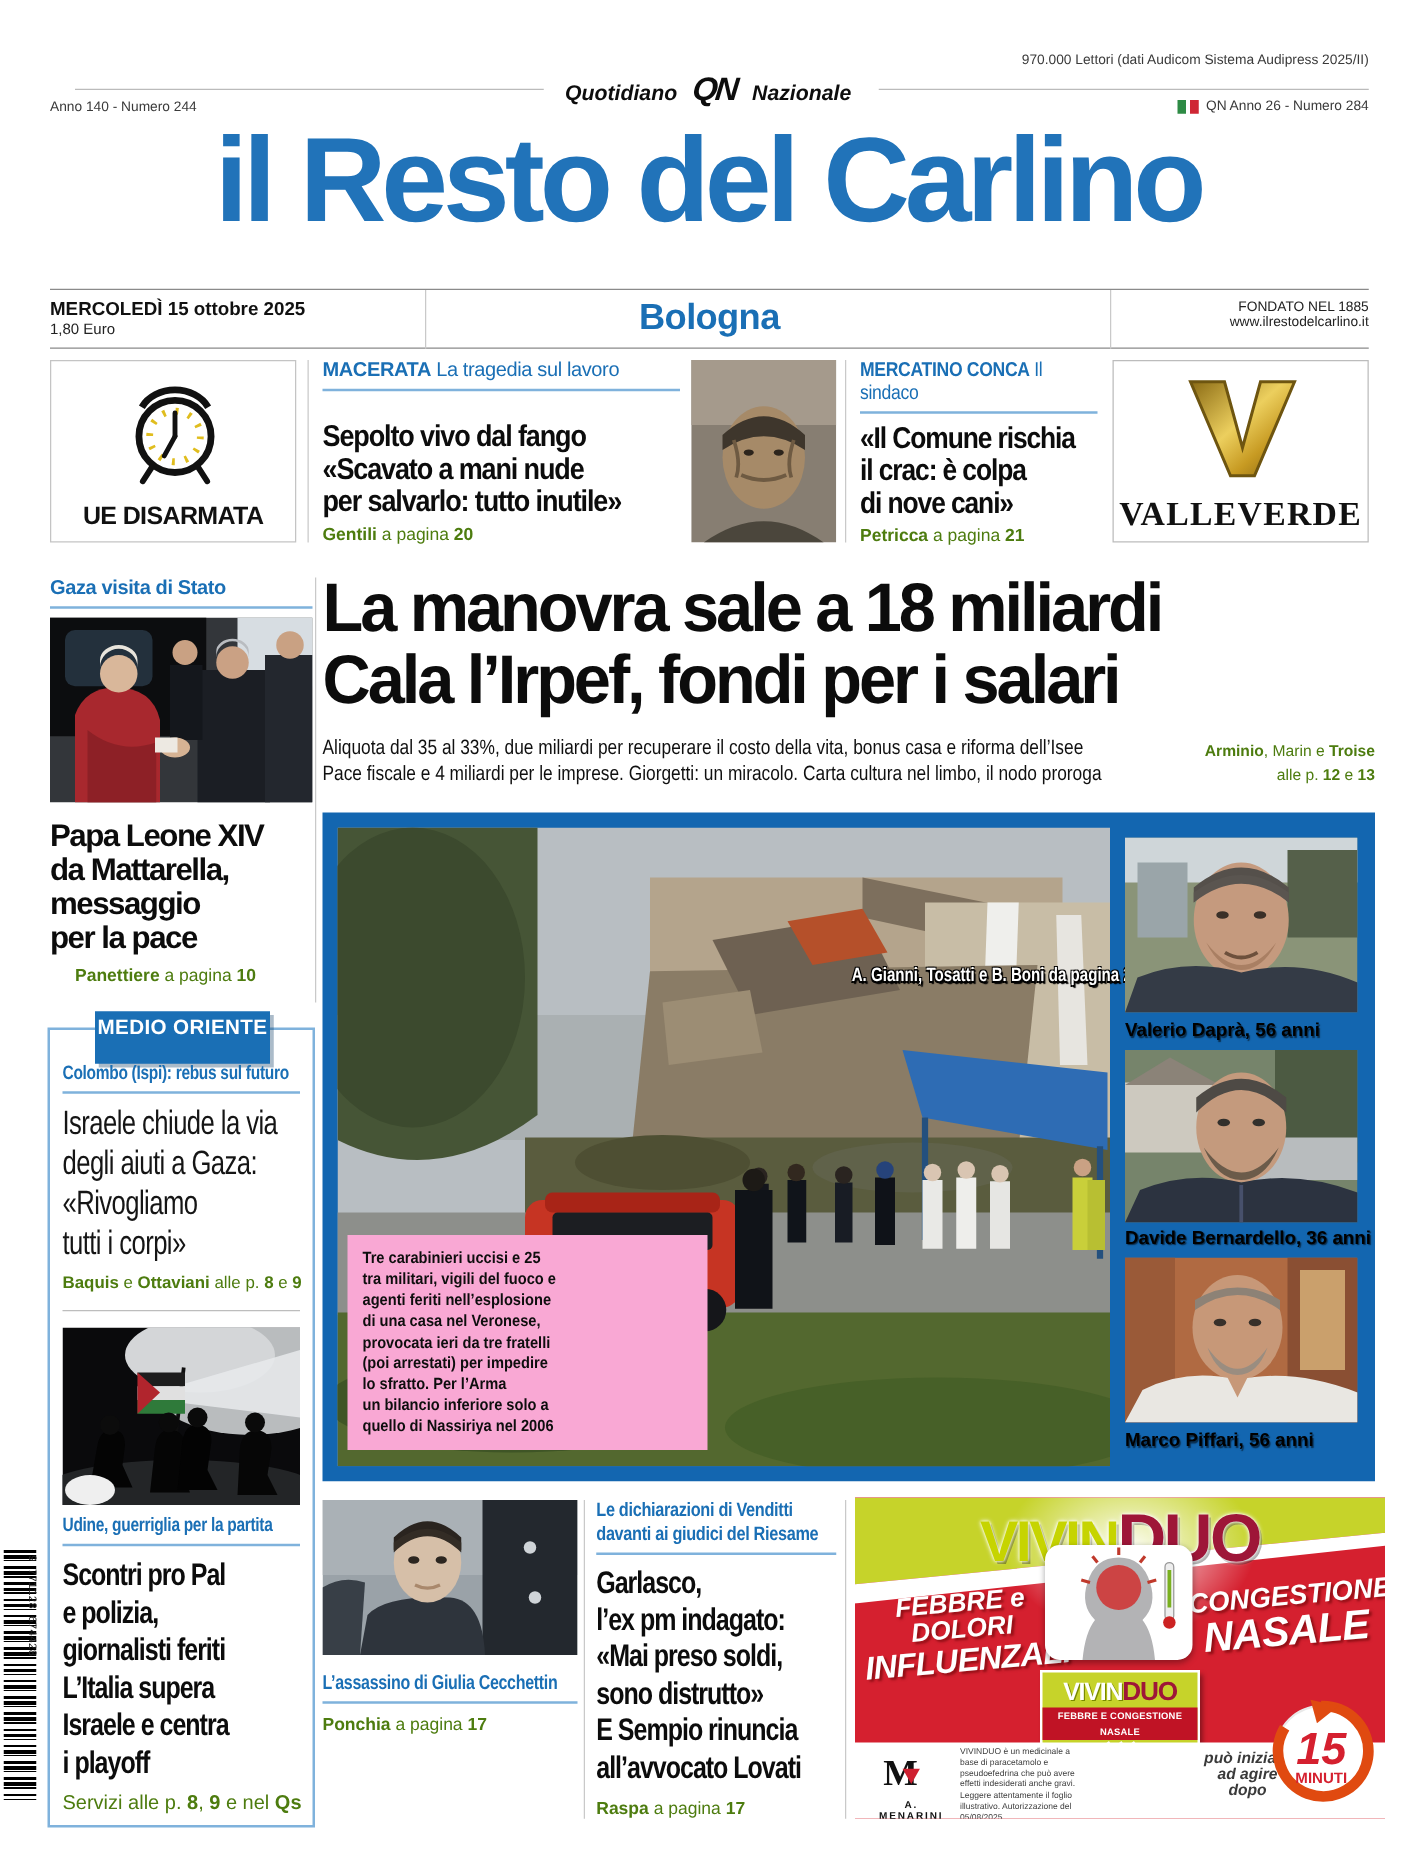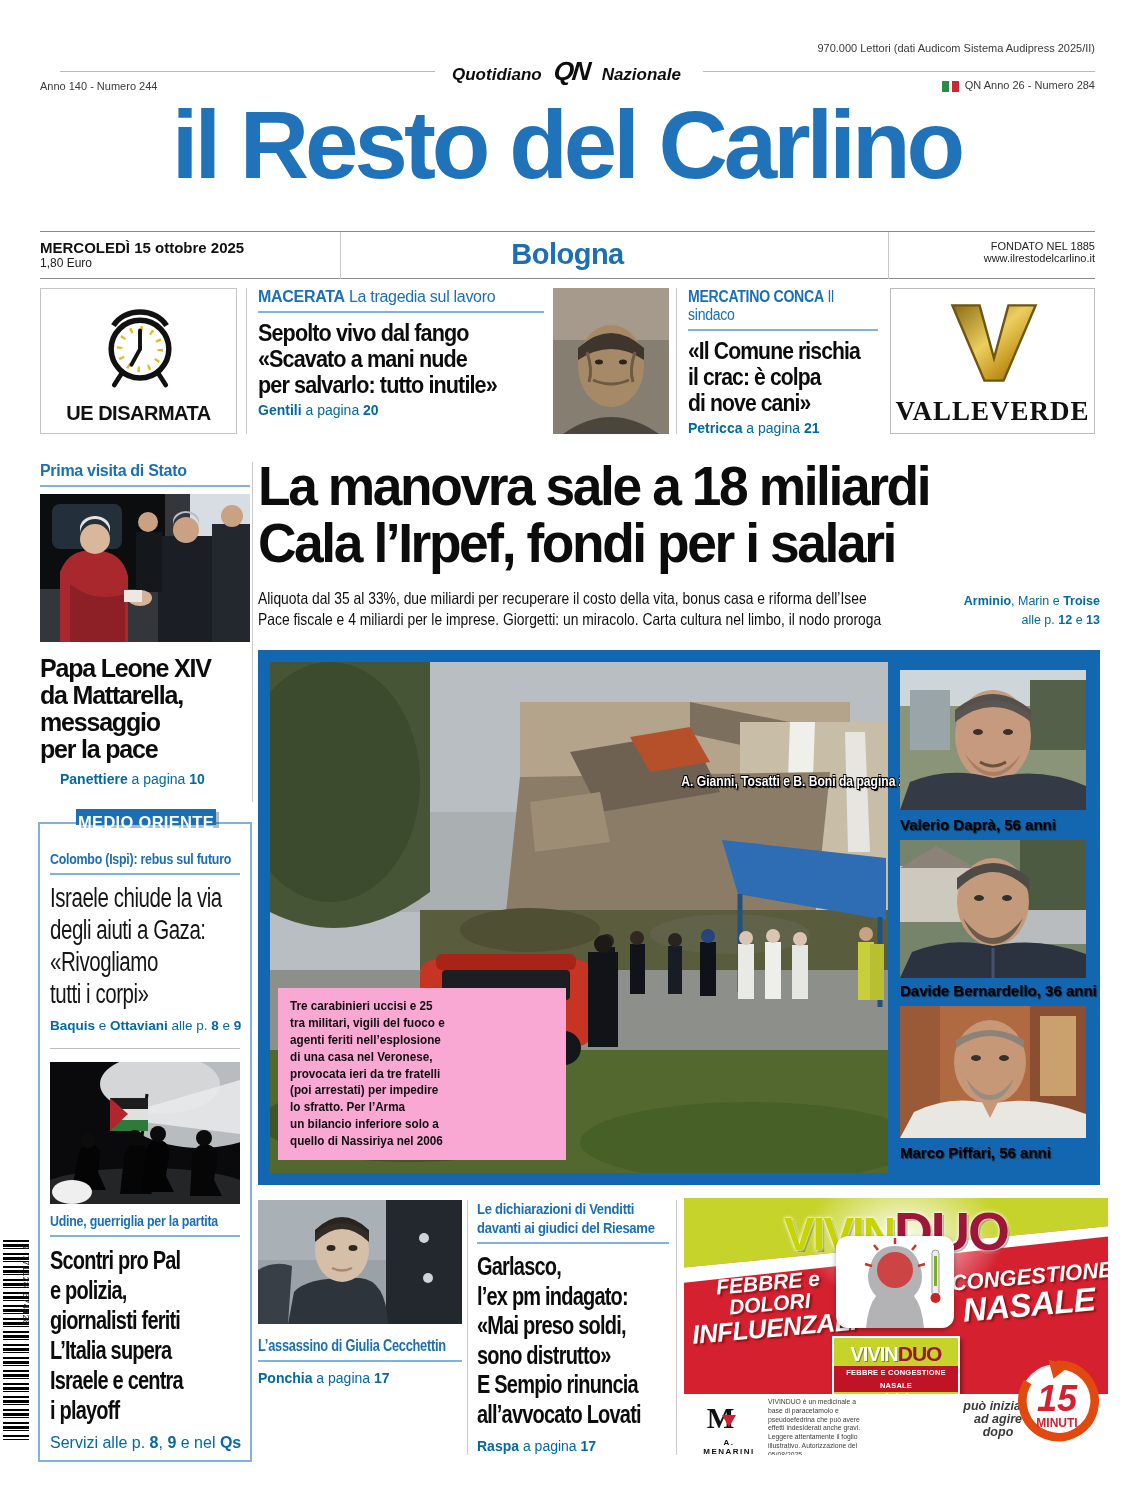--- a/index.html
+++ b/index.html
@@ -9,21 +9,21 @@
   .lines { white-space:pre-line; }
   .sqz { display:inline-block; transform-origin:0 0; white-space:pre-line; }
   .sqz-r { display:inline-block; transform-origin:100% 0; white-space:pre-line; }
 
   .tiny { font-size:11px; color:#3a3a3a; }
   .kicker { color:#1a6fb5; font-weight:700; font-size:16px; letter-spacing:-0.3px; }
   .kicker .lt { font-weight:400; }
   .krule { border-bottom:2px solid #7fb2dc; padding-bottom:5px; }
   .hl { font-weight:700; color:#0c0c0c; letter-spacing:-1px; line-height:1.08; }
   .hl-light { font-weight:400; color:#151515; letter-spacing:-0.6px; line-height:1.12; }
-  .byline { font-size:14px; color:#0369a1; }
+  .byline { font-size:14px; color:#4d7c0f; }
   .byline .bseg { font-weight:700; }
   .vsep { width:1px; background:#c9c9c9; }
   .hsep { height:1px; background:#9a9a9a; }
 
   .masthead { width:100%; text-align:center; font-size:96px; font-weight:700; letter-spacing:-4px; color:#2173b9; }
   .qn-logo { display:inline-block; font-weight:900; font-style:italic; font-size:26px; letter-spacing:-2px; transform:skewX(-6deg); color:#0d0d0d; padding:0 8px; }
   .qn-word { font-weight:700; font-style:italic; font-size:17px; color:#0d0d0d; }
   .flag { display:inline-block; width:17px; height:11px; background:linear-gradient(90deg,#2e8b45 0 41%,#ffffff 41% 59%,#cf2734 59% 100%); vertical-align:middle; margin-right:6px; }
 
   .frame { background:#1366b0; }
@@ -97,21 +97,21 @@
     </svg>
     <div class="abs" style="left:0; bottom:8px; width:100%; text-align:center; font-weight:700; font-size:20px; letter-spacing:-0.5px;">UE DISARMATA</div>
   </div>
 
   <div class="abs vsep" style="left:246px; top:288px; height:146px;"></div>
 
   <div class="abs" style="left:258px; top:288px; width:292px;">
     <div class="kicker krule" style="width:286px;">
       <span class="bseg" style="font-weight:700;">MACERATA</span><span class="lt"> La tragedia sul lavoro</span>
     </div>
-    <div style="margin-top:7px;">
+    <div style="margin-top:24px;">
       <span class="hl sqz lines" style="font-size:24px; width:325px; transform:scaleX(0.9);">Sepolto vivo dal fango
 «Scavato a mani nude
 per salvarlo: tutto inutile»</span>
     </div>
     <div class="byline" style="margin-top:4px;"><span class="bseg" style="font-weight: 700;">Gentili</span><span> a pagina </span><span class="bseg" style="font-weight: 700;">20</span></div>
   </div>
 
   <svg class="abs" style="left:553px; top:288px;" width="116" height="146" viewBox="0 0 116 146">
     <rect width="116" height="146" fill="#877e72"></rect>
     <rect width="116" height="52" fill="#a59a8c"></rect>
@@ -147,21 +147,21 @@
             <stop offset="0.7" stop-color="#c79a22"></stop>
             <stop offset="1" stop-color="#7c5c10"></stop>
         </linearGradient>
       </defs>
       <polygon points="8,8 42,8 60,74 78,8 112,8 72,102 48,102" fill="url(#gold)" stroke="#6e5510" stroke-width="3"></polygon>
     </svg>
     <div class="abs" style="left:0; bottom:6px; width:100%; text-align:center; font-family:'Liberation Serif',serif; font-weight:700; font-size:27px; letter-spacing:1px;">VALLEVERDE</div>
   </div>
 
   <div class="abs" style="left:40px; top:462px; width:212px;">
-    <div class="kicker krule" style="width:210px;">Prima visita di Stato</div>
+    <div class="kicker krule" style="width:210px;">Gaza visita di Stato</div>
     <svg style="margin-top:7px;" width="210" height="148" viewBox="0 0 210 148">
       <rect width="210" height="148" fill="#33363a"></rect>
       <rect x="150" y="0" width="60" height="55" fill="#d7dde2"></rect>
       <rect x="0" y="0" width="125" height="95" fill="#0c0d0f"></rect>
       <rect x="12" y="10" width="70" height="45" rx="8" fill="#23303c"></rect>
       <path d="M20,148 L20,78 Q28,56 52,56 Q82,56 88,82 L88,148 Z" fill="#a8282e"></path>
       <circle cx="55" cy="45" r="15" fill="#d9b79a"></circle>
       <path d="M40,40 a15,15 0 0 1 30,0 l0,-6 a15,12 0 0 0 -30,0 Z" fill="#e8e4dc"></path>
       <path d="M30,90 Q55,110 85,100 L85,148 L30,148 Z" fill="#8d2026"></path>
       <rect x="118" y="42" width="58" height="106" fill="#1b1e24"></rect>
@@ -319,21 +319,21 @@
       <path d="M66,72 Q90,106 114,72 Q106,94 90,94 Q74,94 66,72 Z" fill="#9a8d80"></path>
       <ellipse cx="76" cy="52" rx="5" ry="3" fill="#37302a"></ellipse>
       <ellipse cx="104" cy="52" rx="5" ry="3" fill="#37302a"></ellipse>
       <path d="M0,132 L14,106 Q50,88 90,98 Q134,88 186,108 L186,132 Z" fill="#e9e7e2"></path>
       <polygon points="82,96 98,96 90,112" fill="#c79878"></polygon>
     </svg>
     <div class="abs portrait-cap" style="left:642px; top:494px;">Marco Piffari, 56 anni</div>
   </div>
 
   <div class="abs sidebar-box" style="left:38px; top:822px; width:214px; height:640px;"></div>
-  <div class="abs badge" style="left:76px; top:809px; width:140px; height:16px;">MEDIO ORIENTE</div>
+  <div class="abs badge" style="left:76px; top:809px; width:140px; height:42px;">MEDIO ORIENTE</div>
 
   <div class="abs" style="left:50px; top:850px; width:192px;">
     <div class="kicker krule" style="width:190px; font-size:15.5px;">
       <span class="sqz" style="width:240px; transform:scaleX(0.8); font-weight:700;">Colombo (Ispi): rebus sul futuro</span>
     </div>
     <div style="margin-top:8px;">
       <span class="hl-light sqz lines" style="font-size:27px; width:252px; transform:scaleX(0.76); line-height:1.18;">Israele chiude la via
 degli aiuti a Gaza:
 «Rivogliamo
 tutti i corpi»</span>

